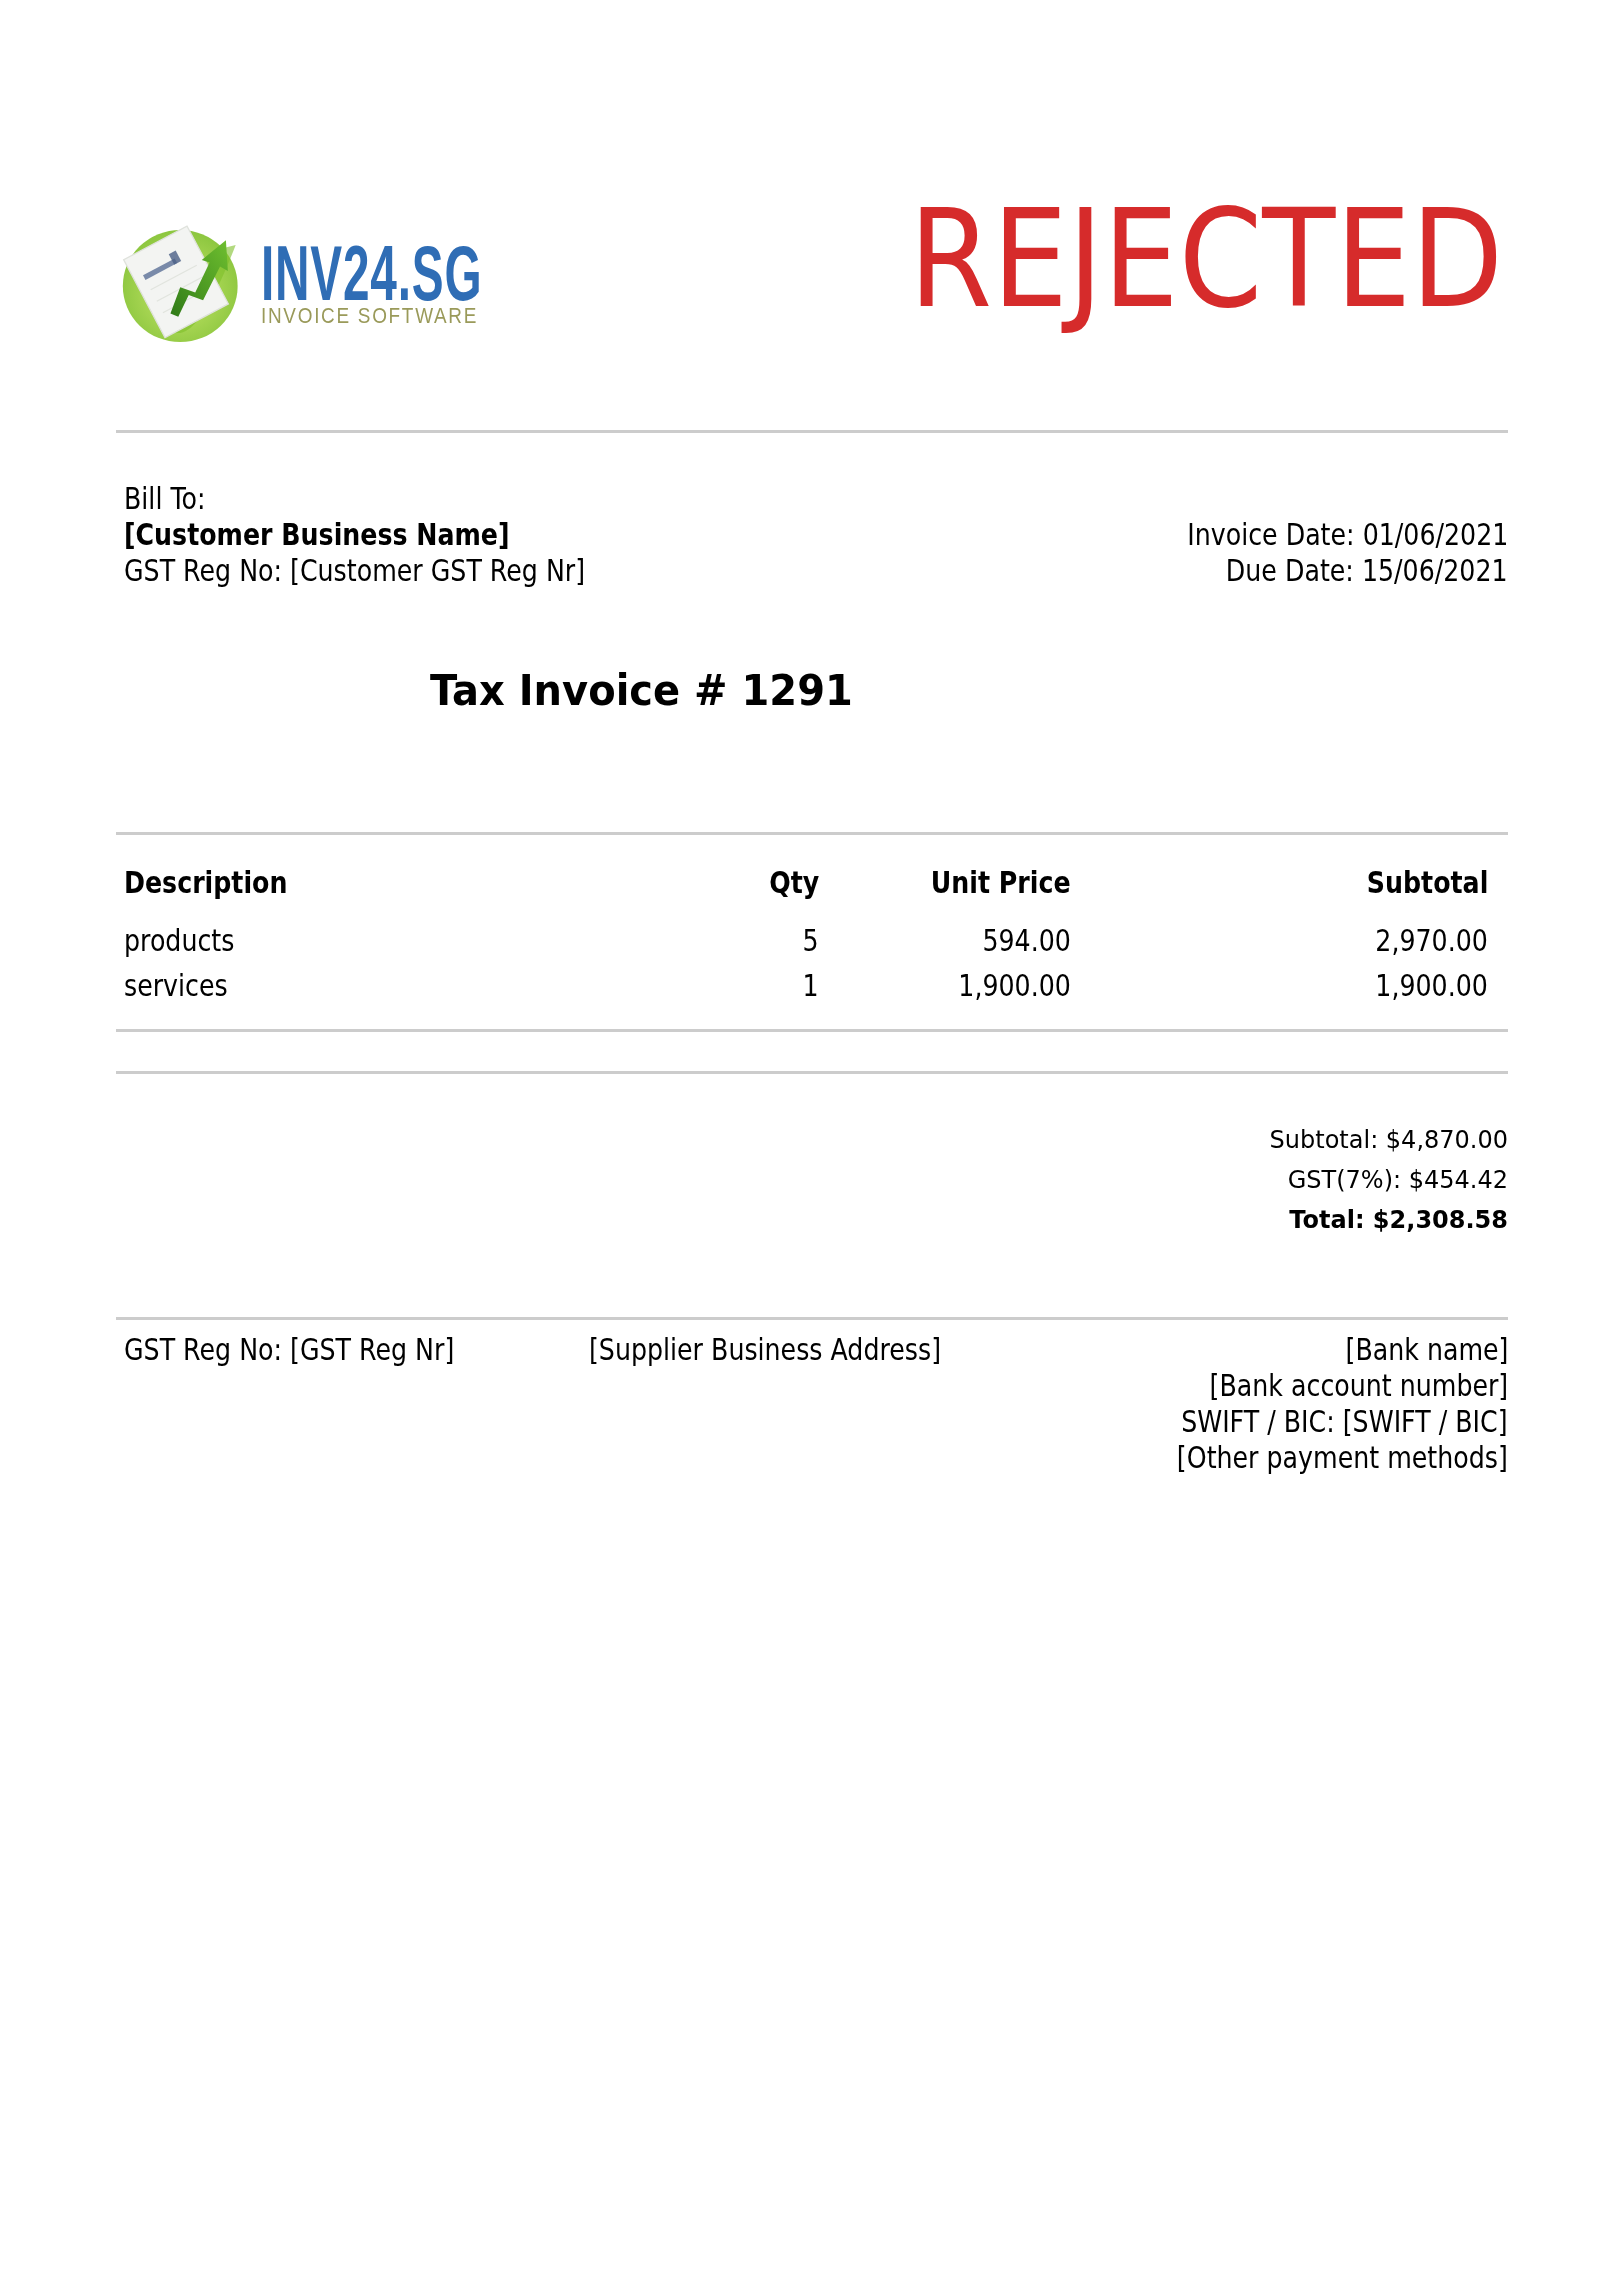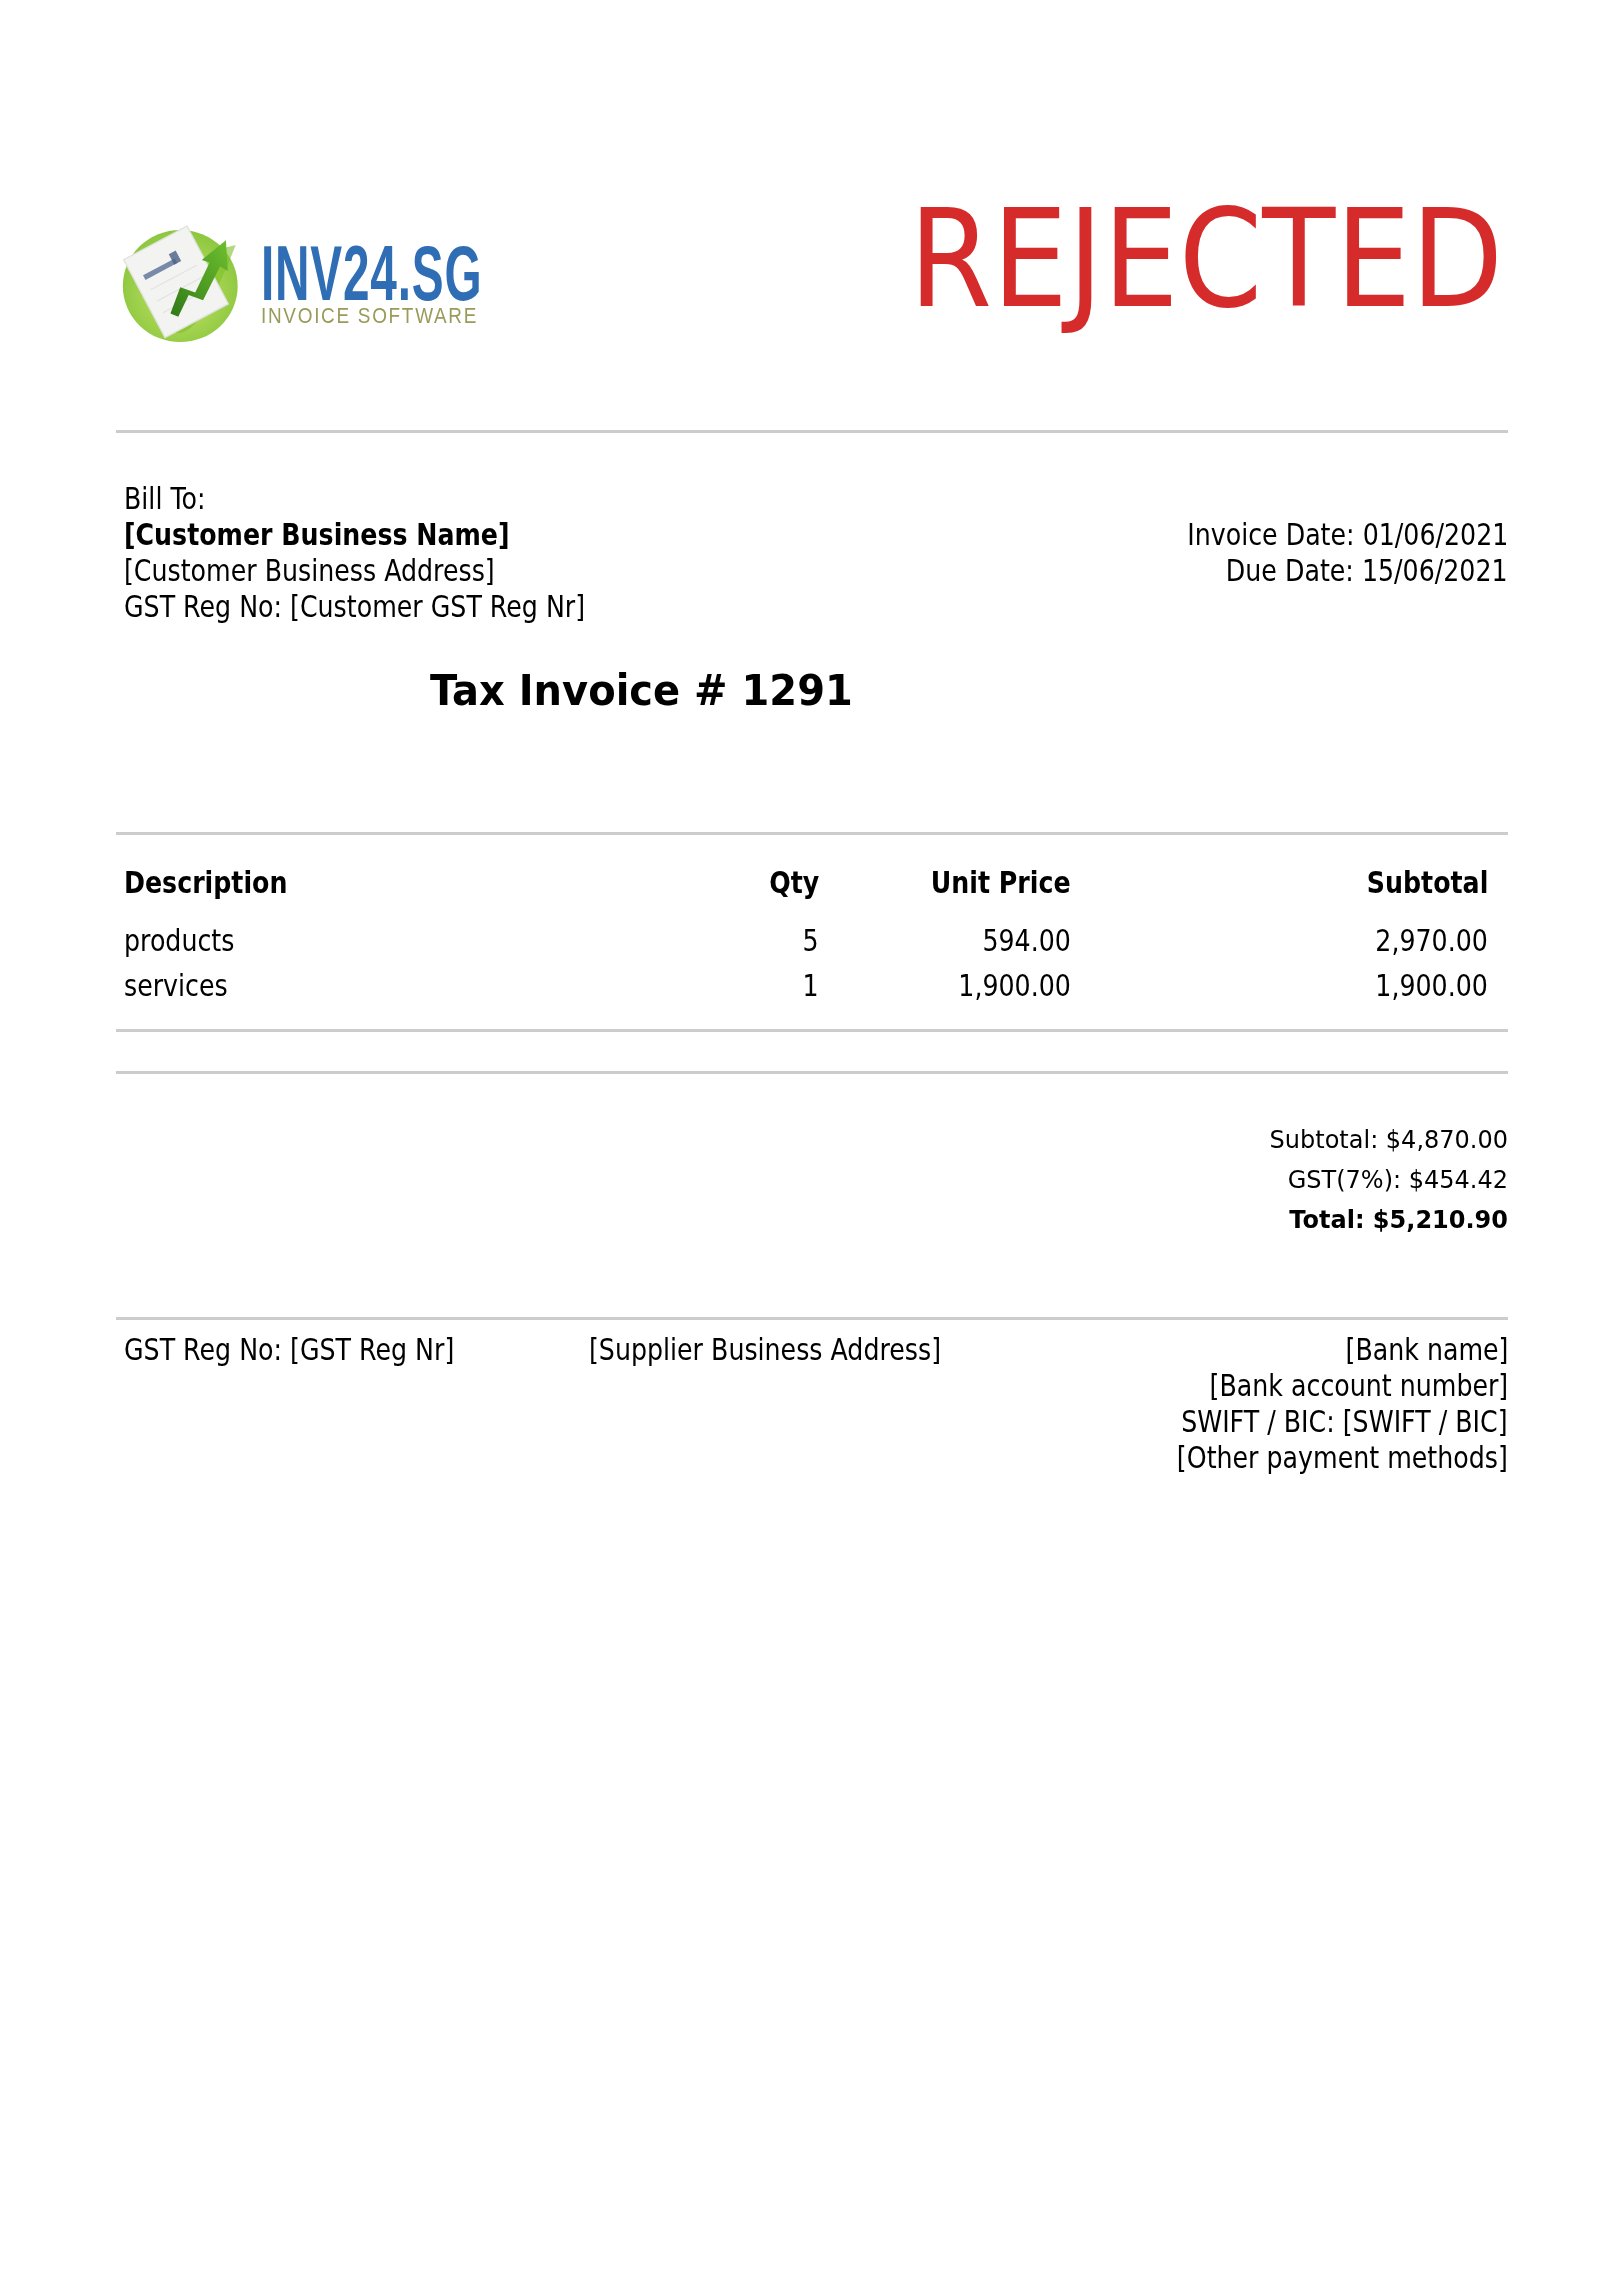--- a/index.html
+++ b/index.html
@@ -83,21 +83,20 @@
   <div class="logo-sub">INVOICE SOFTWARE</div>
 </div>
 
 <div class="abs status">REJECTED</div>
 
 <div class="rule" style="top:430px;"></div>
 
 <div class="abs billto t45">
   <div><span class="narrow sx">Bill To:</span></div>
   <div><span class="narrow sx bold">[Customer Business Name]</span></div>
-  <div><span class="narrow sx">[Customer Business Address]</span></div>
   <div><span class="narrow sx">GST Reg No: [Customer GST Reg Nr]</span></div>
 </div>
 
 <div class="abs dates t45">
   <div><span class="narrow-r sx">Invoice Date: 01/06/2021</span></div>
   <div><span class="narrow-r sx">Due Date: 15/06/2021</span></div>
 </div>
 
 <div class="abs inv-title">
   <span>Tax Invoice # 1291</span>
@@ -122,21 +121,21 @@
   <div class="abs row2 c-unit t45"><span class="narrow-r sx">1,900.00</span></div>
   <div class="abs row2 c-sub t45"><span class="narrow-r sx">1,900.00</span></div>
 </div>
 
 <div class="rule" style="top:1029px;"></div>
 <div class="rule" style="top:1071px;"></div>
 
 <div class="abs totals">
   <div>Subtotal: $4,870.00</div>
   <div>GST(7%): $454.42</div>
-  <div class="bold">Total: $5,210.90</div>
+  <div class="bold">Total: $2,308.58</div>
 </div>
 
 <div class="rule" style="top:1317px;"></div>
 
 <div class="abs f-left t45">
   <div><span class="narrow sx">GST Reg No: [GST Reg Nr]</span></div>
 </div>
 <div class="abs f-mid t45">
   <span class="narrow sx">[Supplier Business Address]</span>
 </div>

